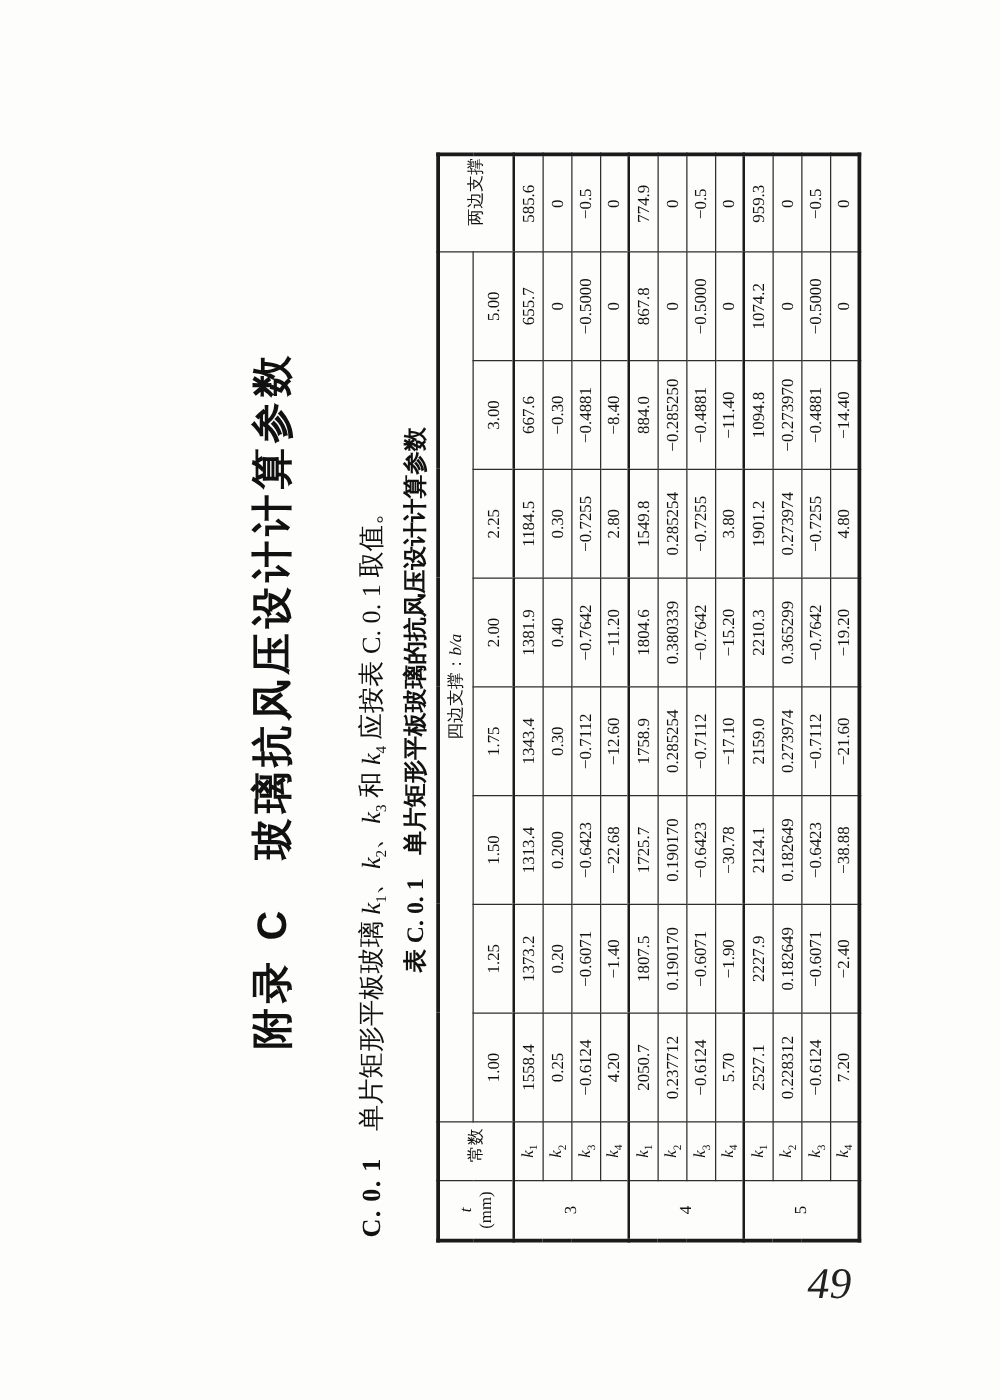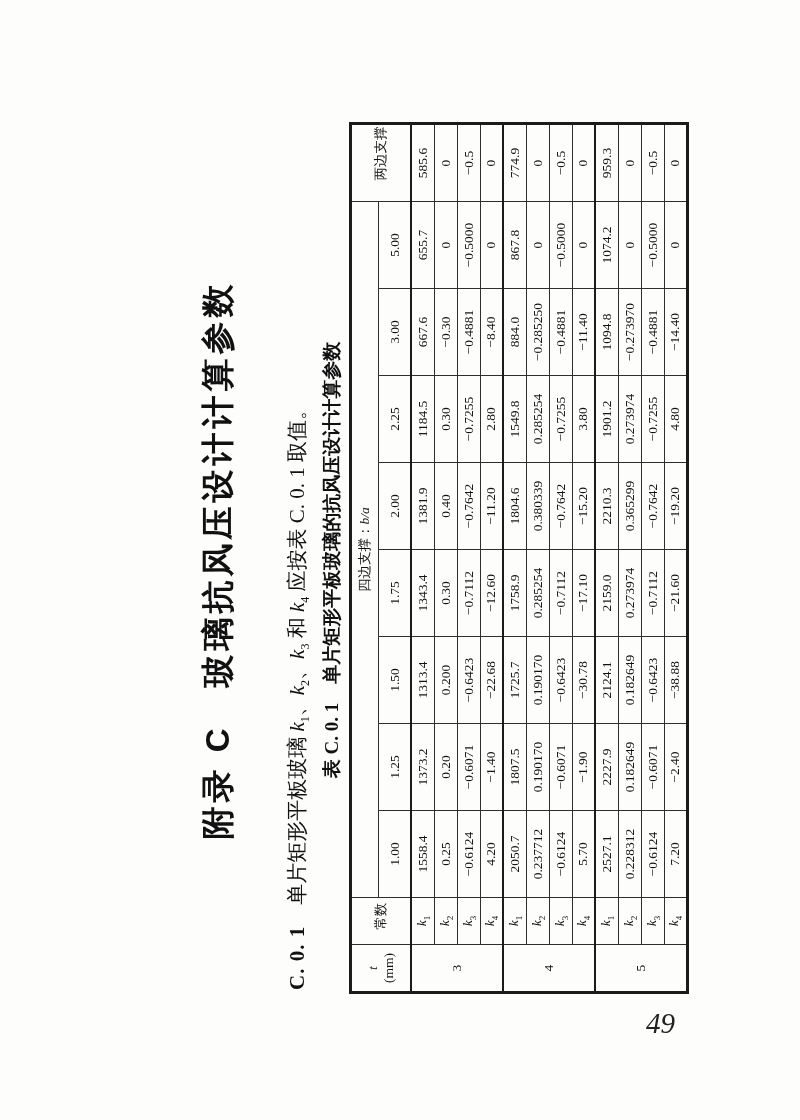--- a/index.html
+++ b/index.html
@@ -80,21 +80,21 @@
   }
   .w-constant { width: 1.3em; }
   .w-twoedge { width: 2.6em; }
   .t-sym { font-style: italic; }
   .k-italic { font-style: italic; }
   td sub, th sub { font-size: 9px; }
   .page-number {
     position: absolute; left: 646px; top: 1007px;
     font-family: "Liberation Serif", serif;
     font-style: italic;
-    font-size: 29px;
+    font-size: 35px;
     color: #222;
   }
 </style>
 </head>
 <body>
 
 <div class="sheet">
 
   <div class="landscape">
 

